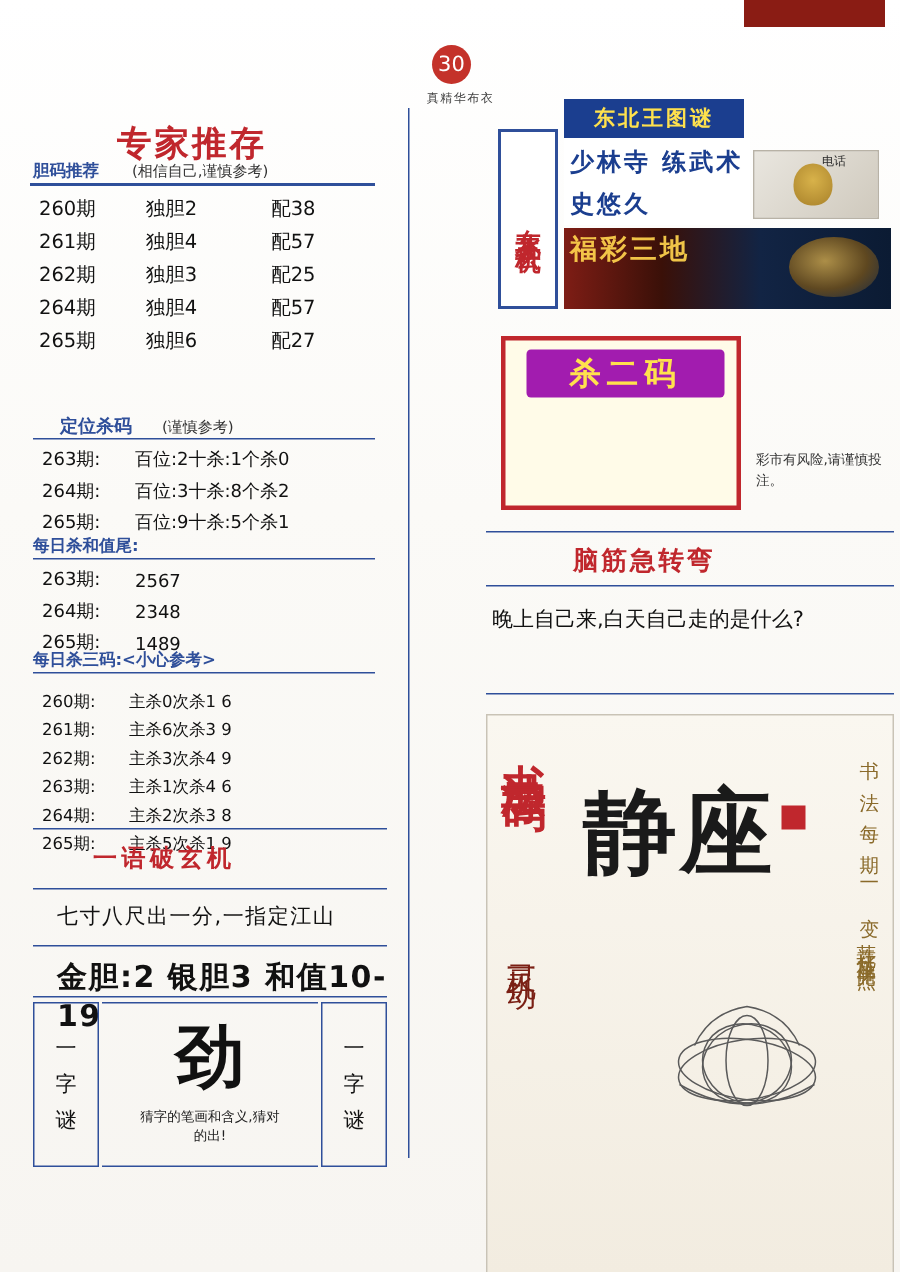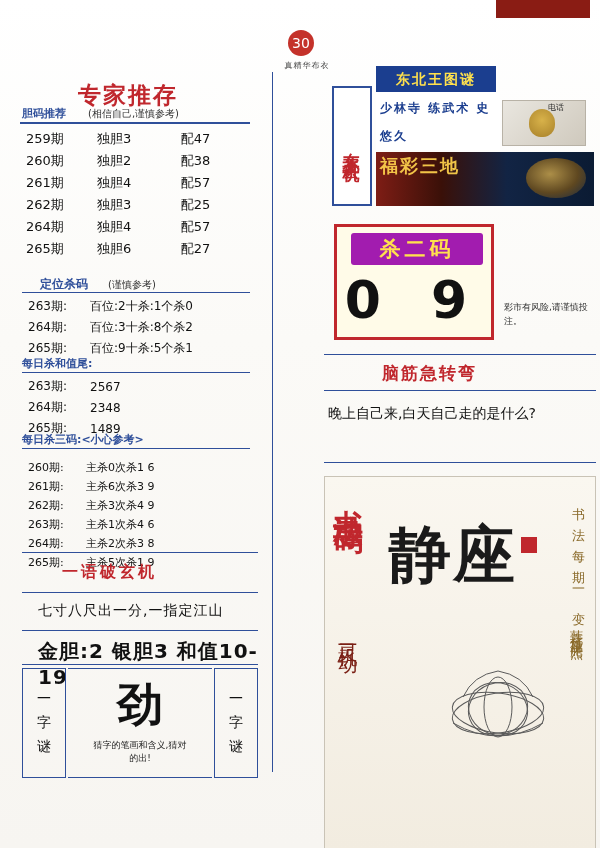--- a/index.html
+++ b/index.html
@@ -191,21 +191,21 @@
     position:absolute; left:104px; top:66px; width:218px; height:140px;
     overflow:hidden;
   }
   .banner .b-blue {
     position:absolute; left:0; top:0; width:120px; height:40px;
     background:#1b3e8f; color:#ffe14d; font-size:14px; font-weight:bold;
     text-align:center; line-height:26px; letter-spacing:2px;
   }
   .banner .b-main {
     position:absolute; left:0; top:26px; width:124px; height:58px;
-    background:#fff; color:#1b3e8f; font-size:12px; font-weight:bold;
+    background:#fff; color:#1b3e8f; font-size:16px; font-weight:bold;
     letter-spacing:2px; padding:2px 4px; line-height:28px;
   }
   .banner .b-photo {
     position:absolute; left:126px; top:34px; width:84px; height:46px;
     background:linear-gradient(135deg,#e9e6df 0%,#cfc9bd 100%);
     border:1px solid #b8b2a6;
   }
   .banner .b-photo .coin {
     position:absolute; left:26px; top:8px; width:26px; height:28px;
     background:radial-gradient(circle at 50% 40%, #d8b24a, #a8812a);
@@ -334,25 +334,20 @@
 
   <div class="left">
 
     <div class="title-expert">专家推存</div>
     <div class="lbl-danma">胆码推荐</div>
     <div class="lbl-danma-note">(相信自己,谨慎参考)</div>
     <div class="rule-1"></div>
 
     <table class="tbl-dan">
       <tbody>
-        <tr>
-          <td class="c1">259期</td>
-          <td class="c2">独胆3</td>
-          <td class="c3">配47</td>
-        </tr>
         <tr>
           <td class="c1">260期</td>
           <td class="c2">独胆2</td>
           <td class="c3">配38</td>
         </tr>
         <tr>
           <td class="c1">261期</td>
           <td class="c2">独胆4</td>
           <td class="c3">配57</td>
         </tr>
@@ -486,21 +481,20 @@
       </div>
       <div class="b-phone-lbl">电话</div>
       <div class="b-dark">
         <div class="redtxt">福彩三地</div>
         <div class="dragon"></div>
       </div>
     </div>
 
     <div class="sha-box">
       <div class="sha-title">杀二码</div>
-      <div class="sha-nums">0 9</div>
     </div>
 
     <div class="risk-note">彩市有风险,请谨慎投注。</div>
 
     <div class="rule-r1"></div>
     <div class="title-naojin">脑筋急转弯</div>
     <div class="rule-r2"></div>
     <div class="naojin-q">晚上自己来,白天自己走的是什么?</div>
     <div class="rule-r3"></div>
 

